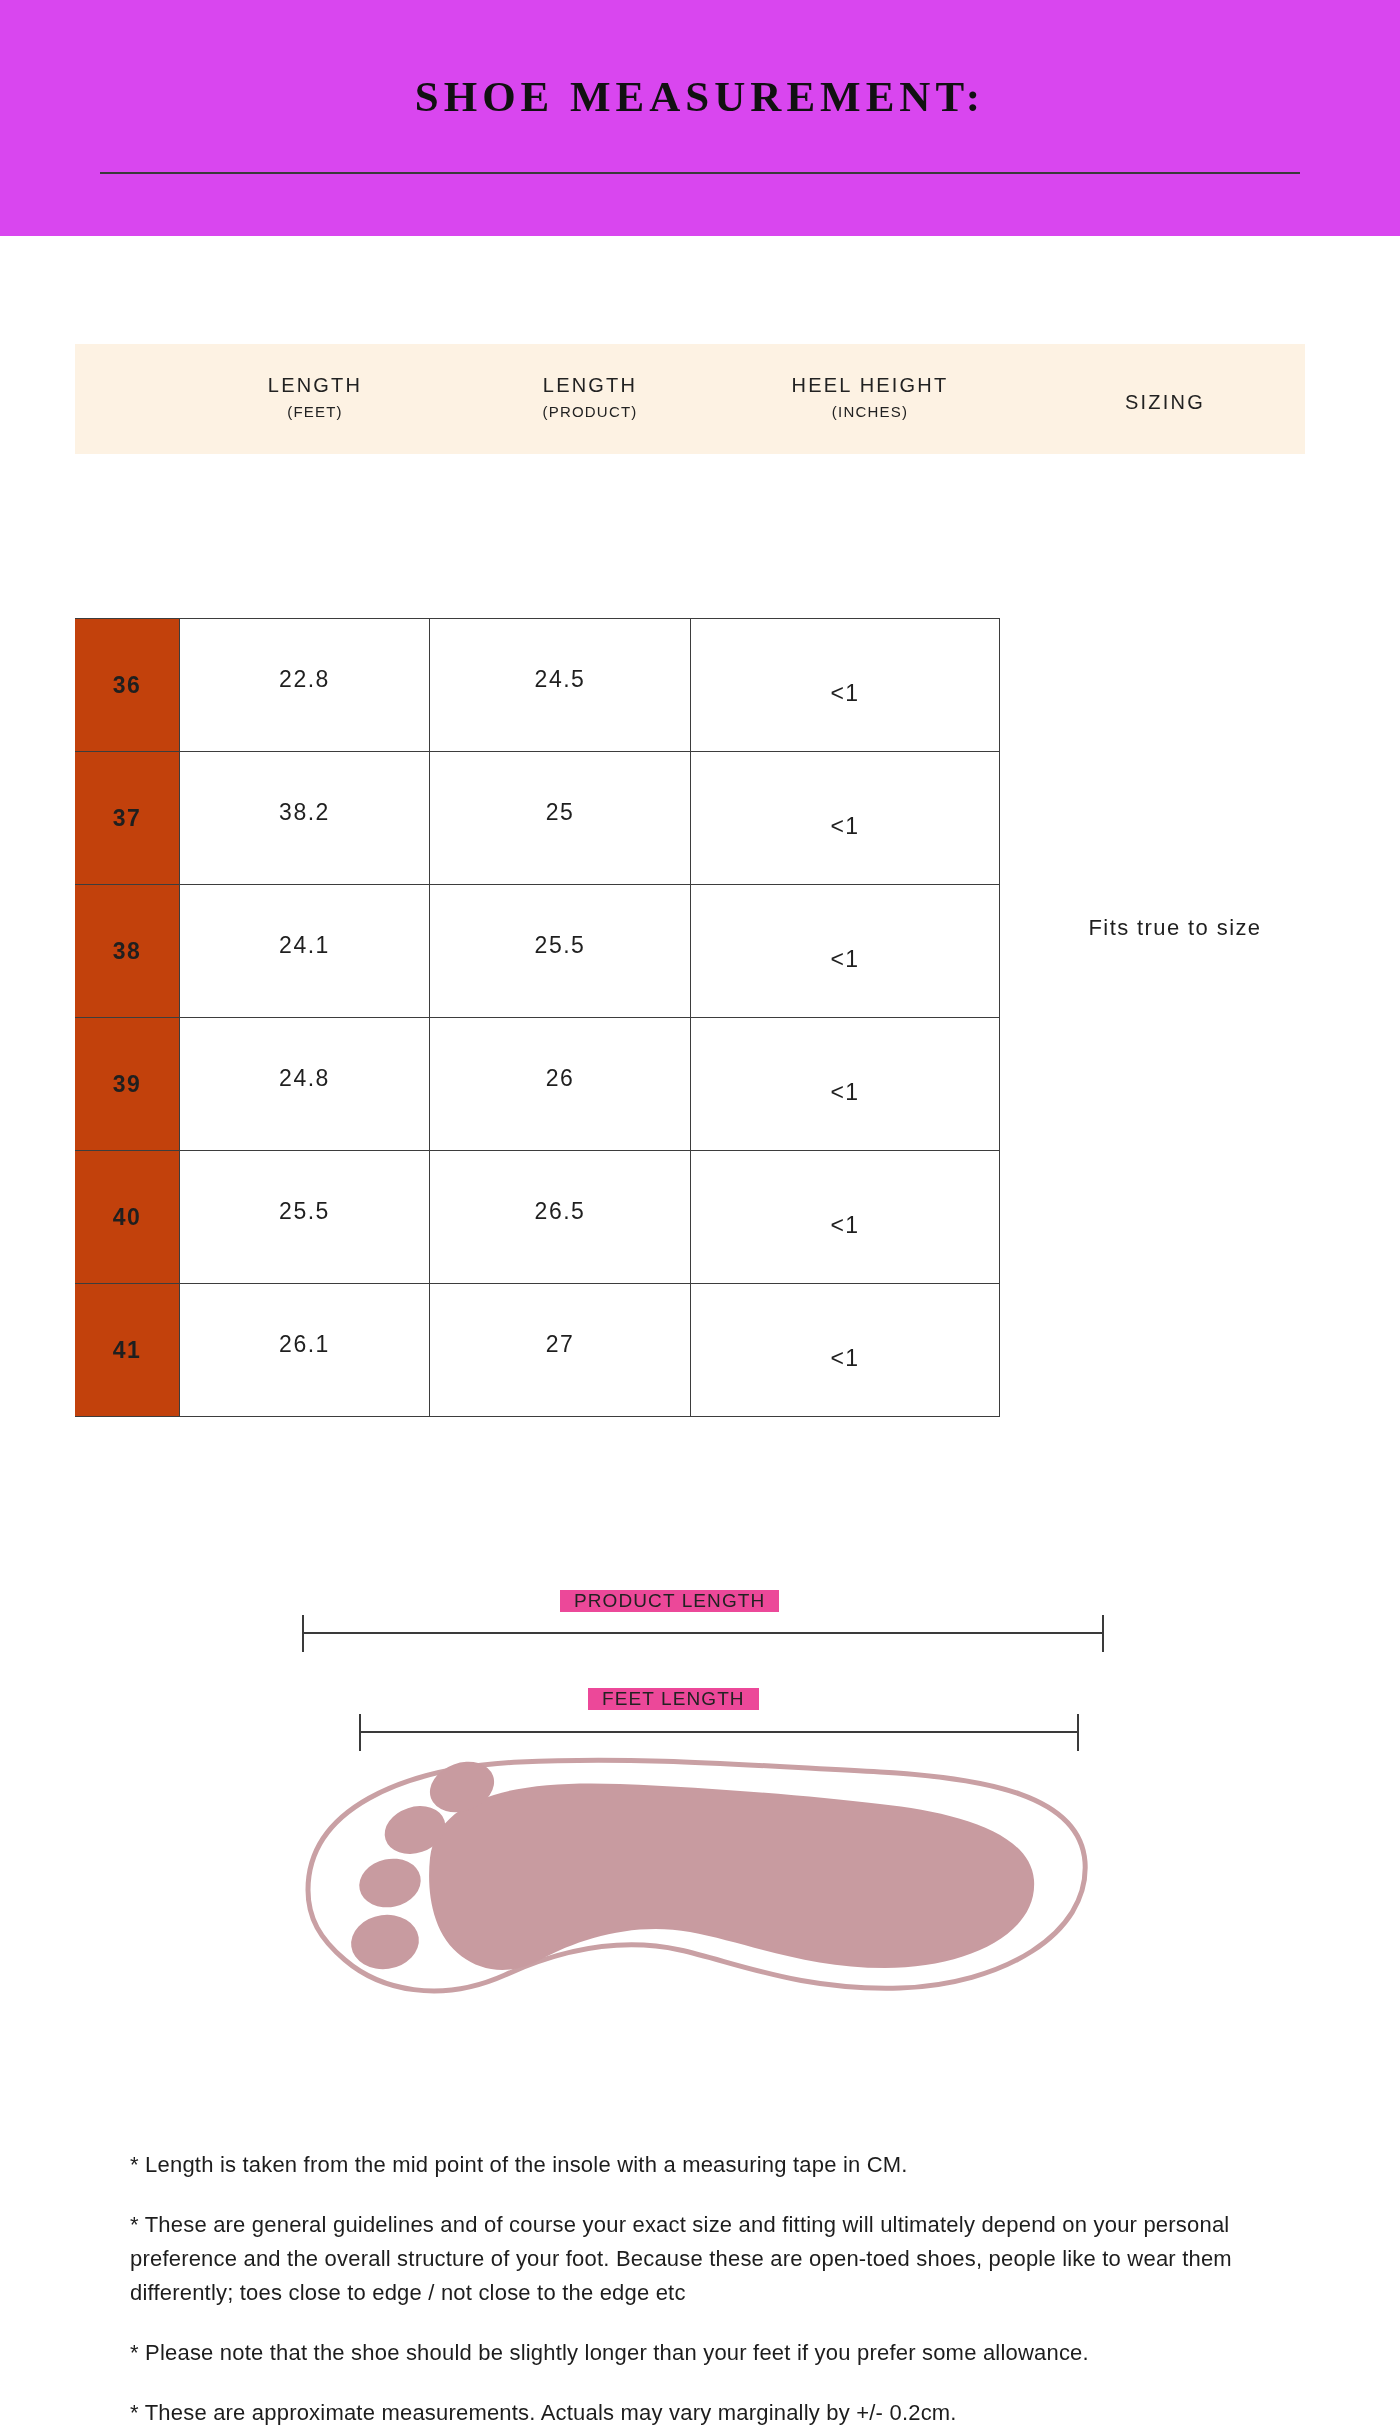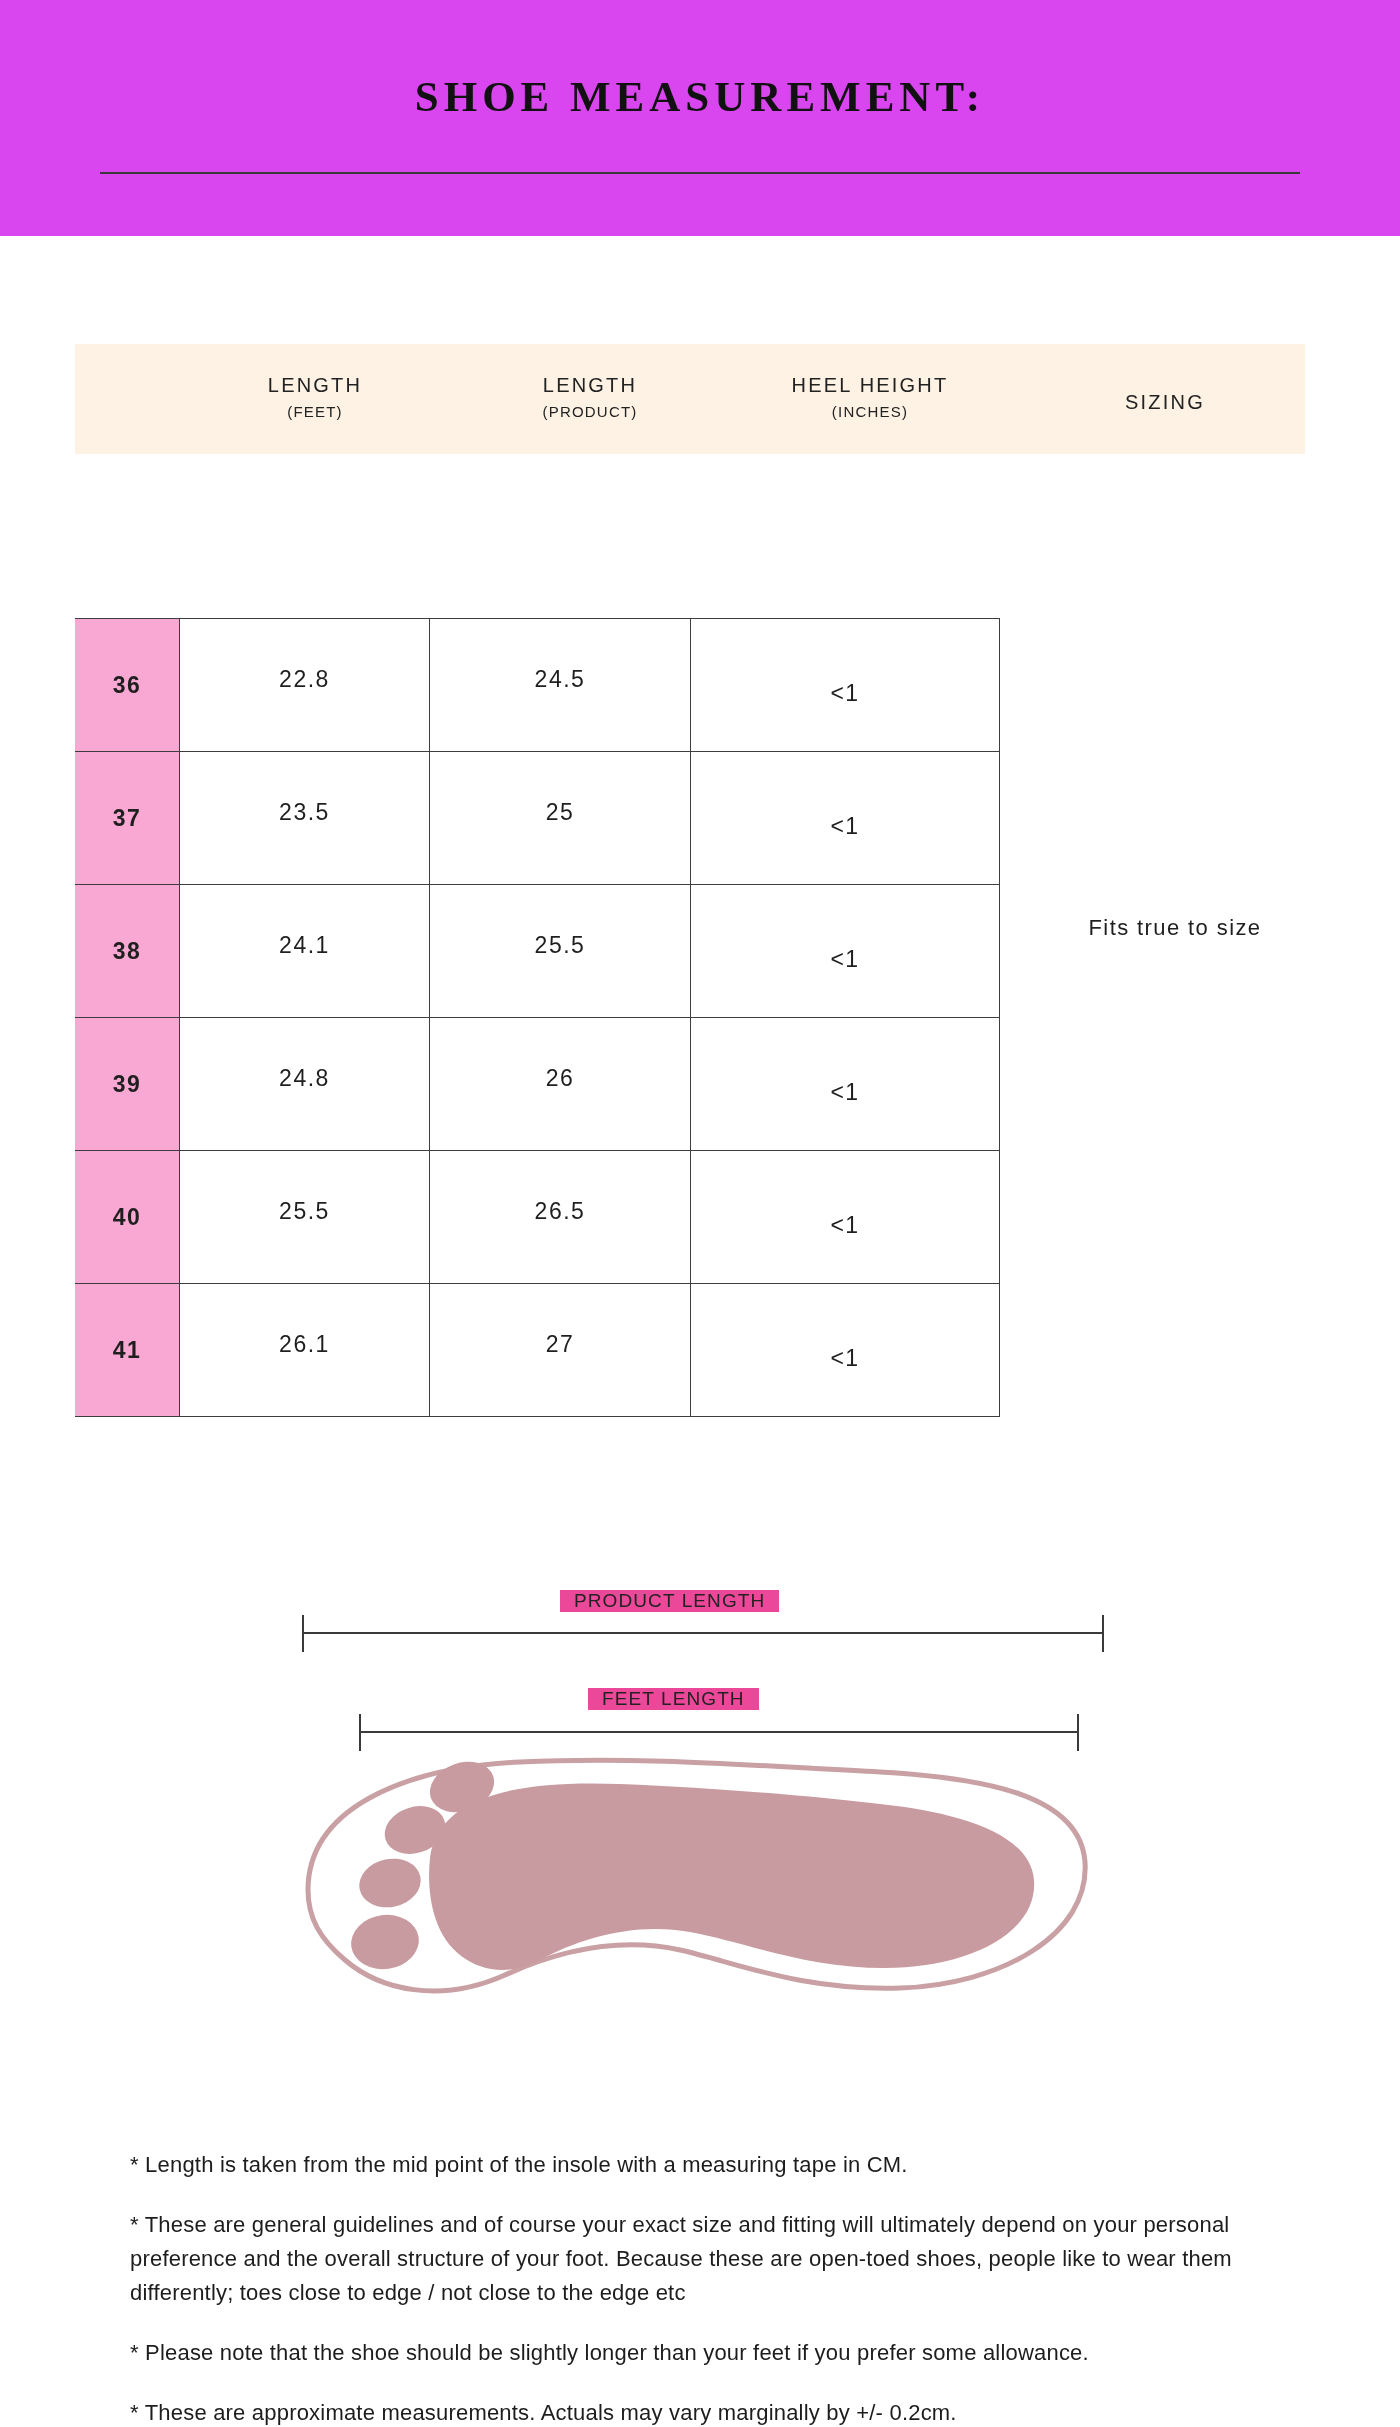--- a/index.html
+++ b/index.html
@@ -82,21 +82,21 @@
     border: 1px solid #3d3d3d;
     height: 130px;
     text-align: center;
     vertical-align: middle;
     font-size: 23px;
     letter-spacing: 1.5px;
     color: #1f1f1f;
   }
   .size-table td.c-size {
     width: 102px;
-    background: #f9a8d4;
+    background: #c2410c;
     font-weight: bold;
     font-size: 23px;
     border-left: none;
   }
   .size-table td.c-feet  { width: 247px; }
   .size-table td.c-prod  { width: 258px; }
   .size-table td.c-heel  { width: 306px; }
 
   
   .nudge-up   { position: relative; top: -6px; display: inline-block; }
@@ -177,21 +177,21 @@
 <table class="size-table">
   <tbody>
     <tr>
       <td class="c-size">36</td>
       <td class="c-feet"><span class="nudge-up">22.8</span></td>
       <td class="c-prod"><span class="nudge-up">24.5</span></td>
       <td class="c-heel"><span class="nudge-down">&lt;1</span></td>
     </tr>
     <tr>
       <td class="c-size">37</td>
-      <td class="c-feet"><span class="nudge-up">23.5</span></td>
+      <td class="c-feet"><span class="nudge-up">38.2</span></td>
       <td class="c-prod"><span class="nudge-up">25</span></td>
       <td class="c-heel"><span class="nudge-down">&lt;1</span></td>
     </tr>
     <tr>
       <td class="c-size">38</td>
       <td class="c-feet"><span class="nudge-up">24.1</span></td>
       <td class="c-prod"><span class="nudge-up">25.5</span></td>
       <td class="c-heel"><span class="nudge-down">&lt;1</span></td>
     </tr>
     <tr>

